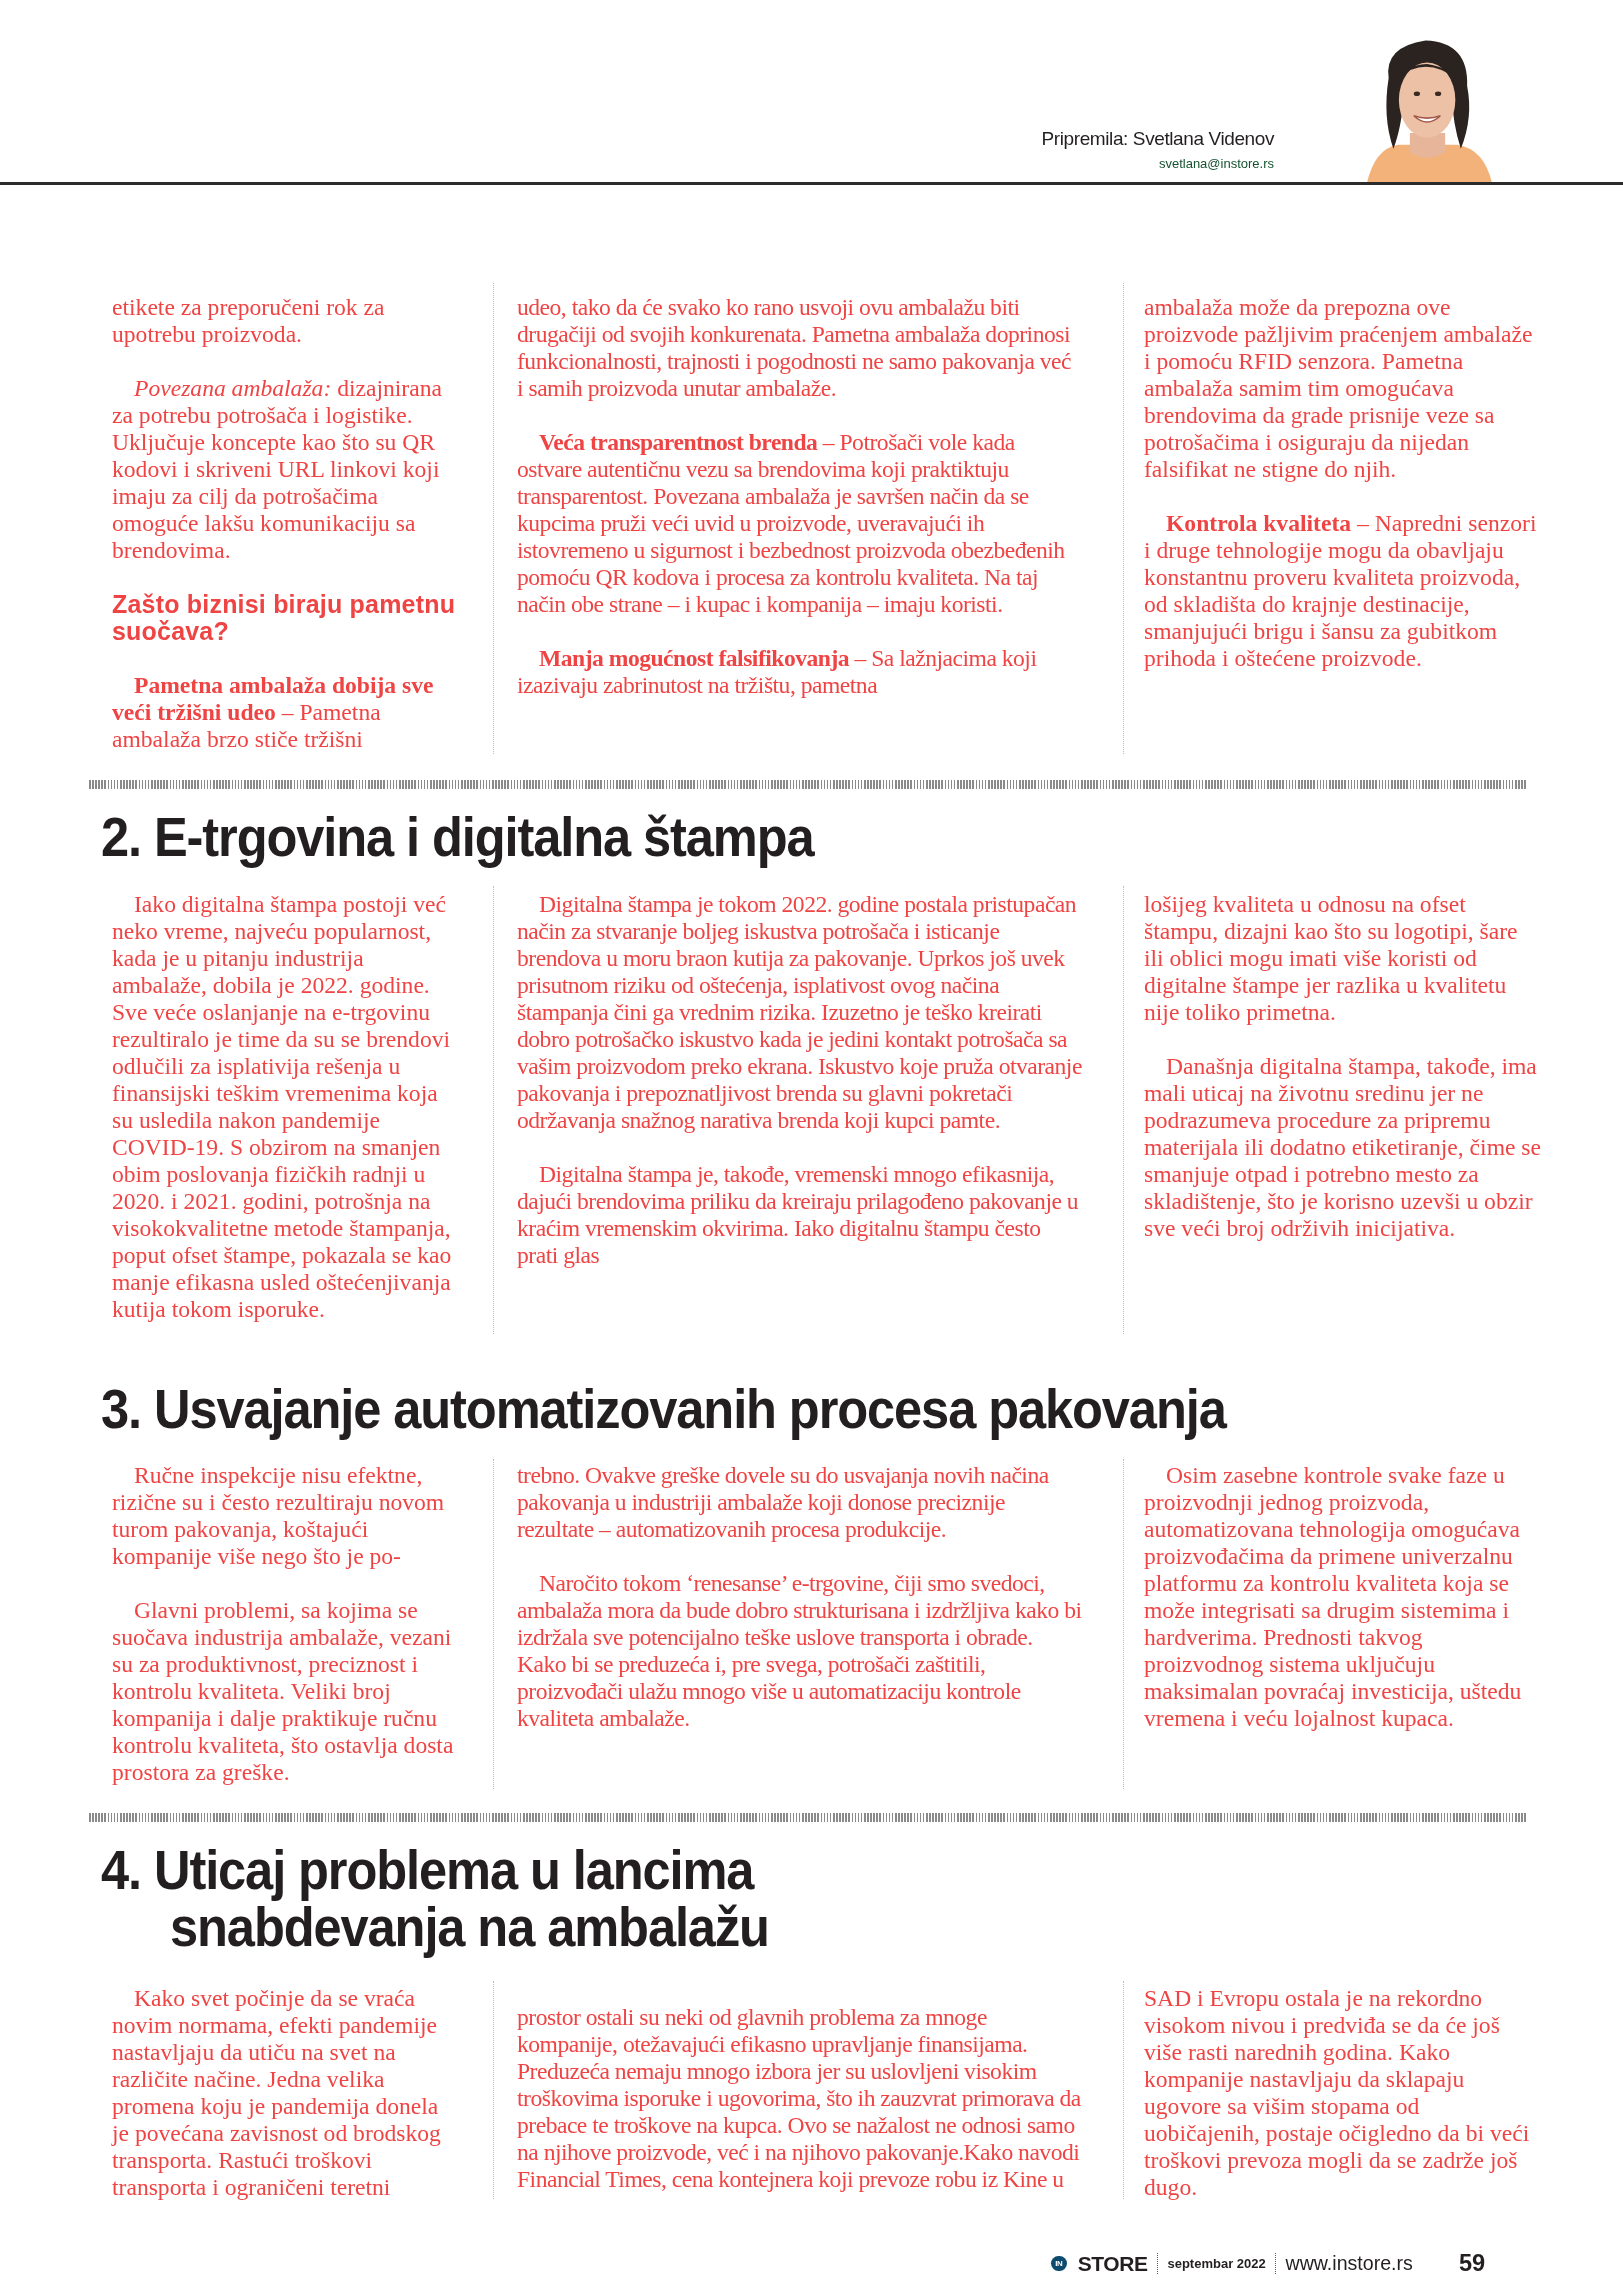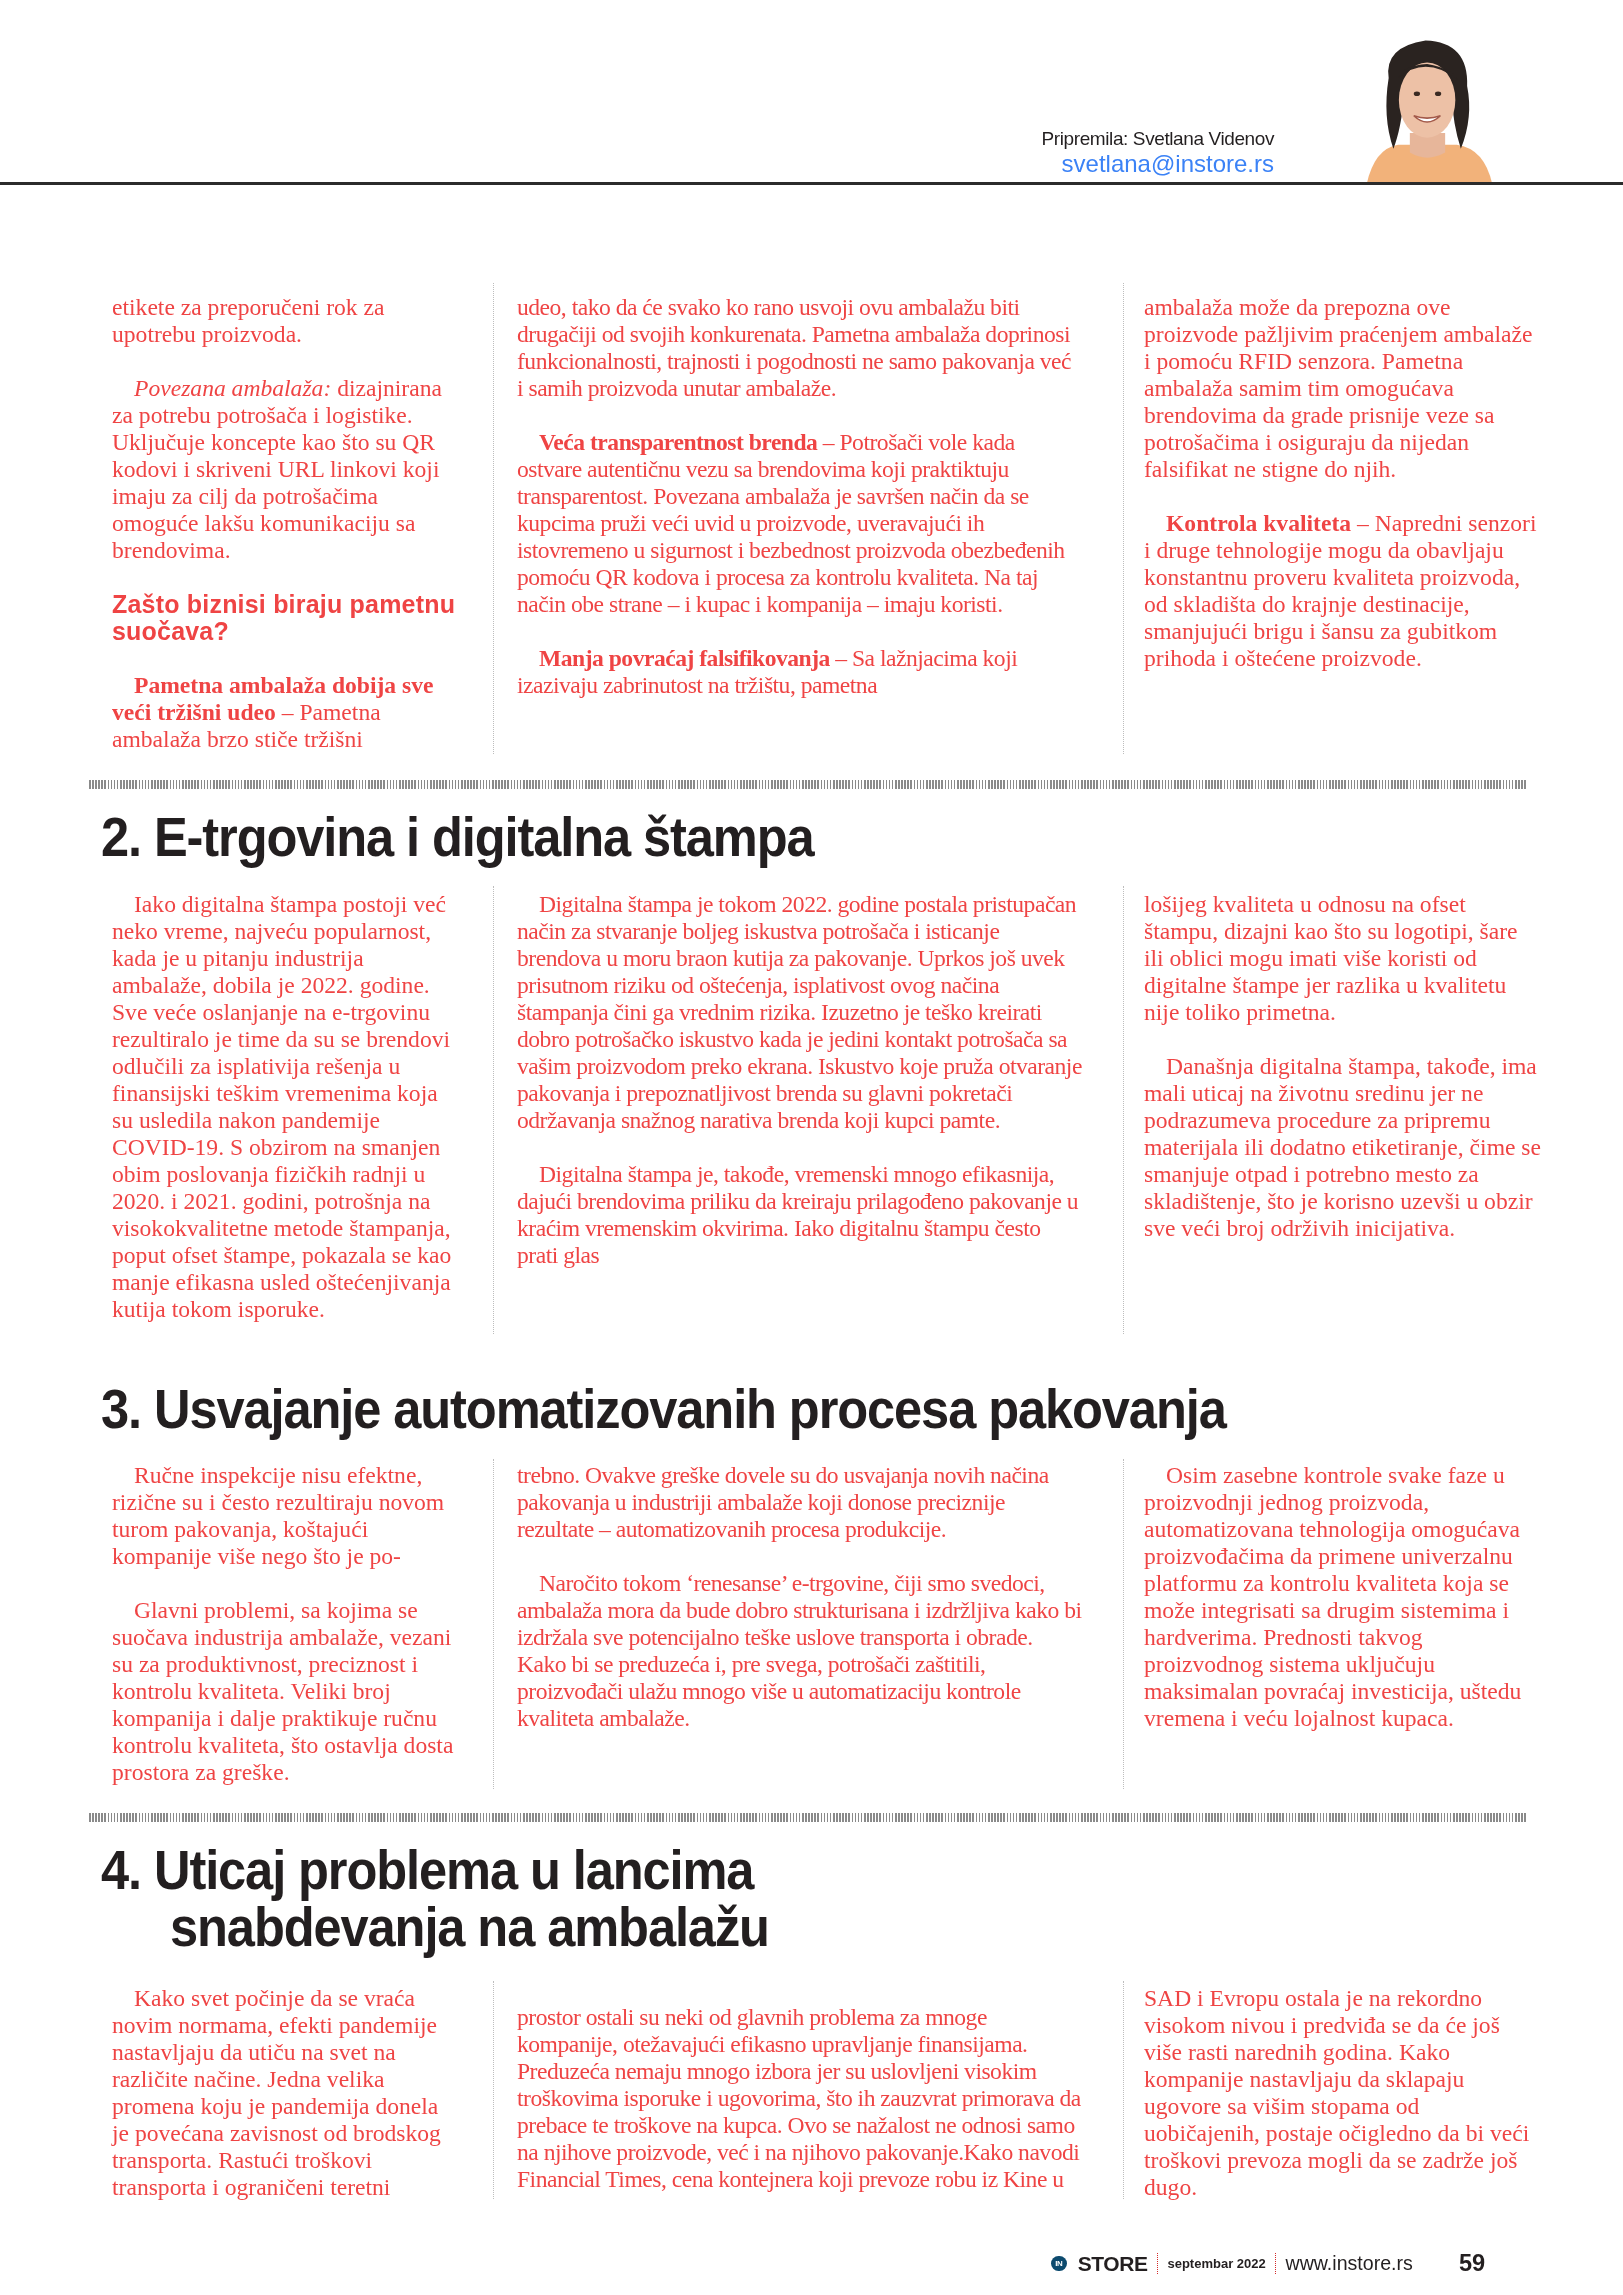--- a/index.html
+++ b/index.html
@@ -1,21 +1,21 @@
 <!DOCTYPE html>
 <html style="font-size:12.6px"><head>
 <meta charset="utf-8">
 <style>
   html, body { margin: 0; padding: 0; background: #ffffff; }
   body { width: 1623px; height: 2295px; position: relative; overflow: hidden; color: #231f20; }
 
   
   .byline { position: absolute; right: 349px; top: 126px; text-align: right; font-family: "Liberation Sans", sans-serif; }
   .byline .author { font-size: 19px; font-weight: normal; letter-spacing: -0.4px; color: #231f20; line-height: 25px; }
-  .byline .email { font-size: 24px; color: #3b82f6; line-height: 25px; }
+  .byline .email { font-size: 13px; color: #14532d; line-height: 25px; }
   .avatar { position: absolute; left: 1335px; top: 31px; width: 185px; height: 153px; overflow: hidden; }
   .header-rule { position: absolute; left: 0; top: 182px; width: 1623px; height: 3.1px; background: #2b2b2b; }
 
   
   .col { position: absolute; font-family: "Liberation Serif", serif; font-size: 23.6px; line-height: 27px; color: #ef4444; }
   .col p { margin: 0 0 27px 0; }
   .col p.indent { text-indent: 22px; }
   .col p.cont { text-indent: 0; }
   .col p:last-child { margin-bottom: 0; }
   .col .lead { font-weight: bold; }
@@ -66,21 +66,21 @@
 <div class="col c1" style="top:294px;">
   <p class="cont">etikete za preporučeni rok za upotrebu proizvoda.</p>
   <p class="indent"><span class="ital">Povezana ambalaža:</span><span> dizajnirana za potrebu potrošača i logistike. Uključuje koncepte kao što su QR kodovi i skriveni URL linkovi koji imaju za cilj da potrošačima omoguće lakšu komunikaciju sa brendovima.</span></p>
   <h3>Zašto biznisi biraju pametnu suočava?</h3>
   <p class="indent"><span class="lead">Pametna ambalaža dobija sve veći tržišni udeo</span><span> – Pametna ambalaža brzo stiče tržišni</span></p>
 </div>
 <div class="vrule" style="left:493px; top:283px; height:471px;"></div>
 <div class="col c2" style="top:294px;">
   <p class="cont">udeo, tako da će svako ko rano usvoji ovu ambalažu biti drugačiji od svojih konkurenata. Pametna ambalaža doprinosi funkcionalnosti, trajnosti i pogodnosti ne samo pakovanja već i samih proizvoda unutar ambalaže.</p>
   <p class="indent"><span class="lead">Veća transparentnost brenda</span><span> – Potrošači vole kada ostvare autentičnu vezu sa brendovima koji praktiktuju transparentost. Povezana ambalaža je savršen način da se kupcima pruži veći uvid u proizvode, uveravajući ih istovremeno u sigurnost i bezbednost proizvoda obezbeđenih pomoću QR kodova i procesa za kontrolu kvaliteta. Na taj način obe strane – i kupac i kompanija – imaju koristi.</span></p>
-  <p class="indent"><span class="lead">Manja povraćaj falsifikovanja</span><span> – Sa lažnjacima koji izazivaju zabrinutost na tržištu, pametna</span></p>
+  <p class="indent"><span class="lead">Manja mogućnost falsifikovanja</span><span> – Sa lažnjacima koji izazivaju zabrinutost na tržištu, pametna</span></p>
 </div>
 <div class="vrule" style="left:1123px; top:283px; height:471px;"></div>
 <div class="col c3" style="top:294px;">
   <p class="cont">ambalaža može da prepozna ove proizvode pažljivim praćenjem ambalaže i pomoću RFID senzora. Pametna ambalaža samim tim omogućava brendovima da grade prisnije veze sa potrošačima i osiguraju da nijedan falsifikat ne stigne do njih.</p>
   <p class="indent"><span class="lead">Kontrola kvaliteta</span><span> – Napredni senzori i druge tehnologije mogu da obavljaju konstantnu proveru kvaliteta proizvoda, od skladišta do krajnje destinacije, smanjujući brigu i šansu za gubitkom prihoda i oštećene proizvode.</span></p>
 </div>
 
 <div class="hatch" style="top:780px;"></div>
 <div class="section-title" style="top:809px;">2. E-trgovina i digitalna štampa</div>
 <div class="col c1" style="top:891px;">

